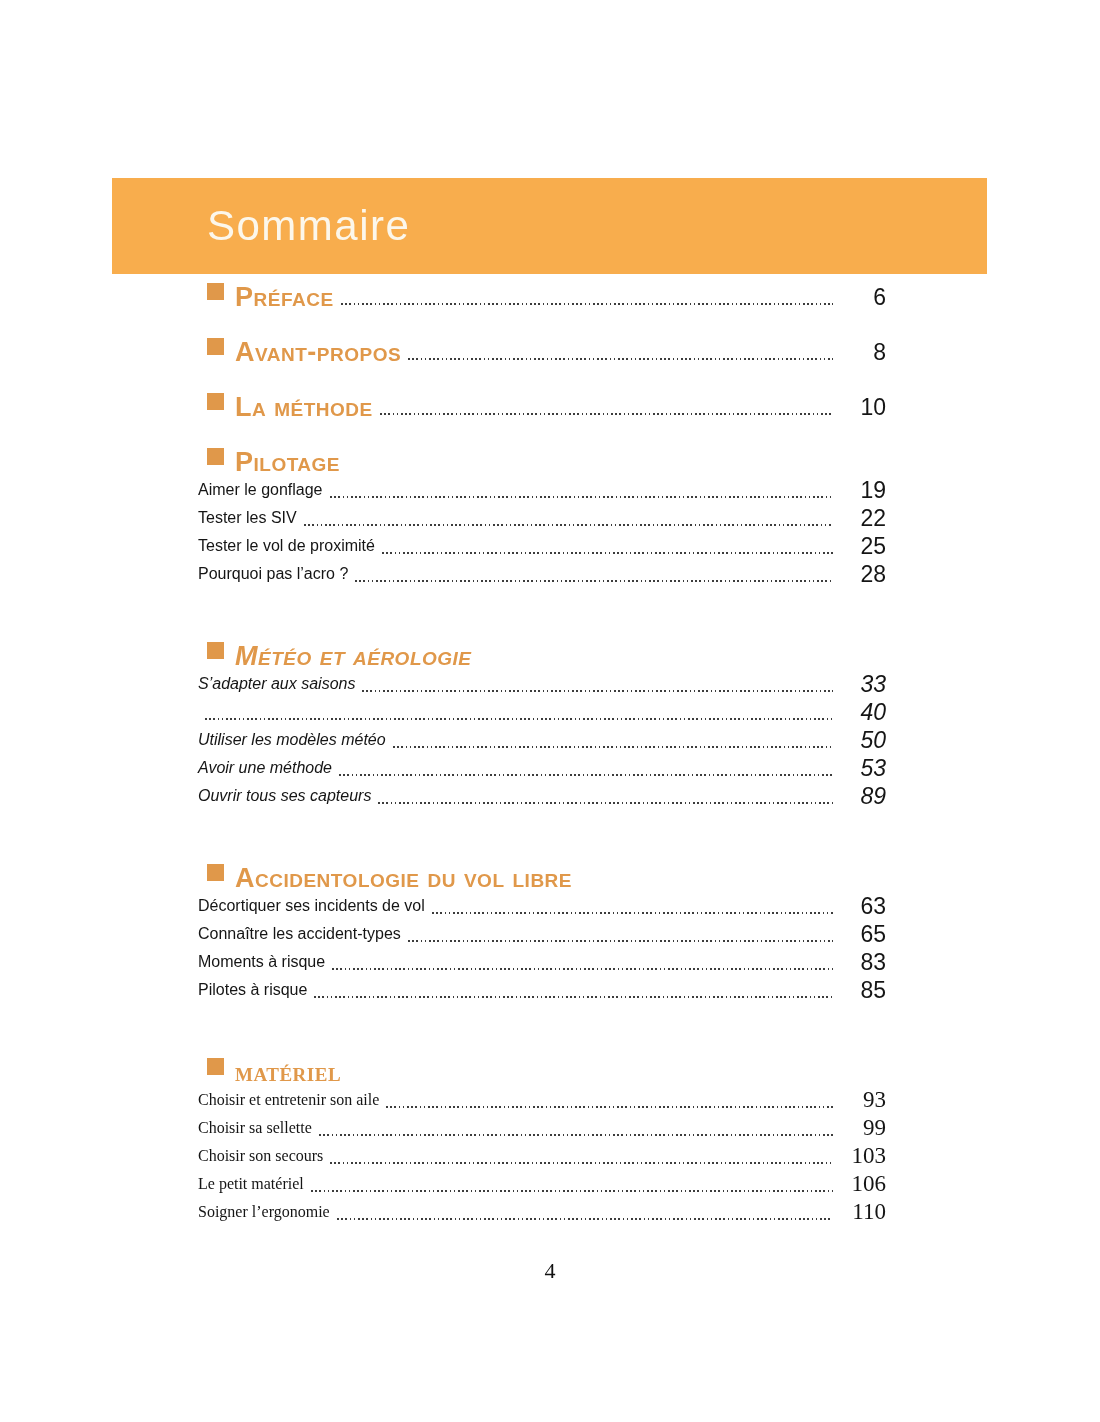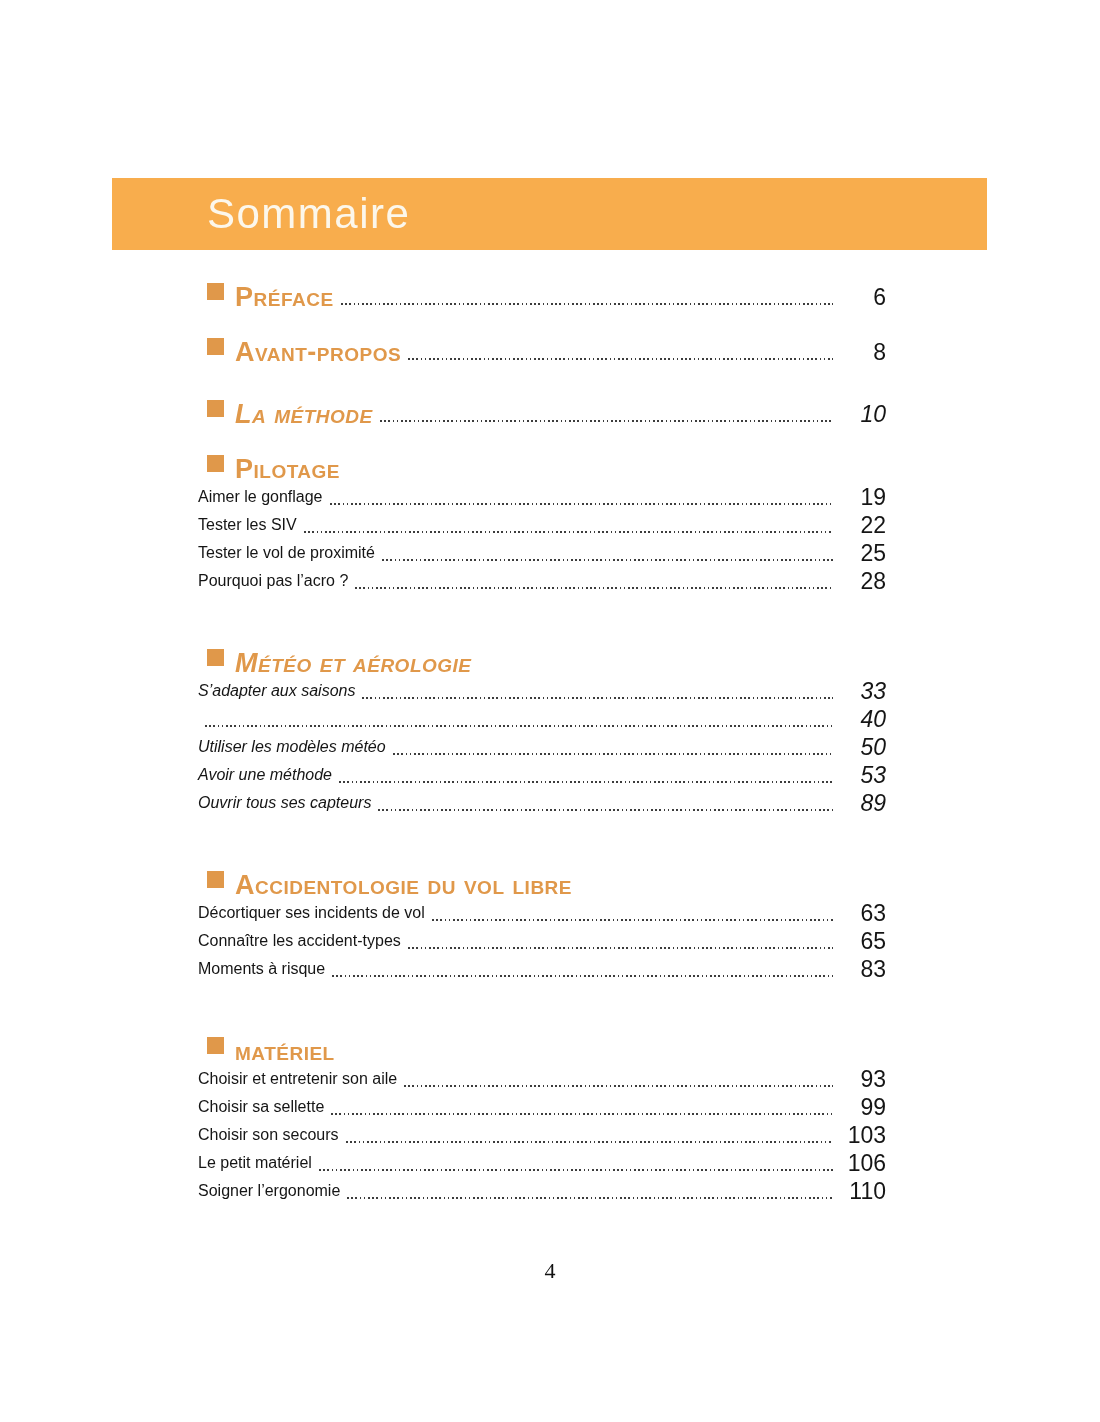--- a/index.html
+++ b/index.html
@@ -14,21 +14,21 @@
   body{
     width:1100px;height:1422px;
     background:#ffffff;
     position:relative;
     font-family:"Liberation Sans", sans-serif;
     color:var(--body-text);
     overflow:hidden;
   }
   .banner{
     position:absolute;left:112px;top:178px;
-    width:875px;height:72px;
+    width:875px;height:96px;
     background:var(--banner-orange);
     display:flex;align-items:center;
   }
   .banner h1{
     margin:0 0 0 95px;
     font-size:42px;
     font-weight:300;
     letter-spacing:1.5px;
     color:var(--title-text);
   }
@@ -97,21 +97,21 @@
       </div>
     </section>
     <section class="section" style="margin-top: 27px;">
       <div class="row heading-row">
         <span class="bullet"></span>
         <span class="h-label">Avant-propos</span>
         <span class="leader"></span>
         <span class="pagenum">8</span>
       </div>
     </section>
-    <section class="section" style="margin-top: 34px; font-style: italic;">
+    <section class="section" style="margin-top: 27px;">
       <div class="row heading-row">
         <span class="bullet"></span>
         <span class="h-label">La méthode</span>
         <span class="leader"></span>
         <span class="pagenum">10</span>
       </div>
     </section>
     <section class="section" style="margin-top: 27px;">
       <div class="row heading-row">
         <span class="bullet"></span>
@@ -181,22 +181,27 @@
       <div class="row entry-row">
         <span class="e-label">Connaître les accident-types</span>
         <span class="leader"></span>
         <span class="pagenum">65</span>
       </div>
       <div class="row entry-row">
         <span class="e-label">Moments à risque</span>
         <span class="leader"></span>
         <span class="pagenum">83</span>
       </div>
-    </section>
-    <section class="section" style="margin-top: 54px;">
+      <div class="row entry-row">
+        <span class="e-label">Pilotes à risque</span>
+        <span class="leader"></span>
+        <span class="pagenum">85</span>
+      </div>
+    </section>
+    <section class="section" style="margin-top: 54px; font-family: Liberation Serif, serif;">
       <div class="row heading-row">
         <span class="bullet"></span>
         <span class="h-label">matériel</span>
       </div>
       <div class="row entry-row">
         <span class="e-label">Choisir et entretenir son aile</span>
         <span class="leader"></span>
         <span class="pagenum">93</span>
       </div>
       <div class="row entry-row">

